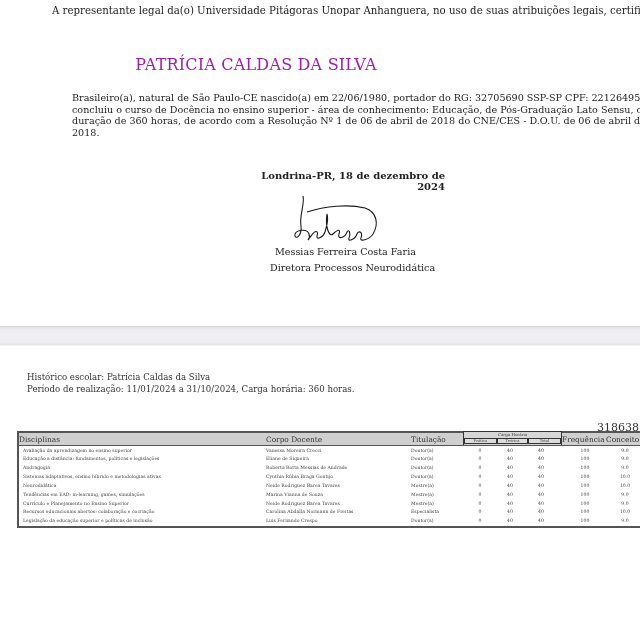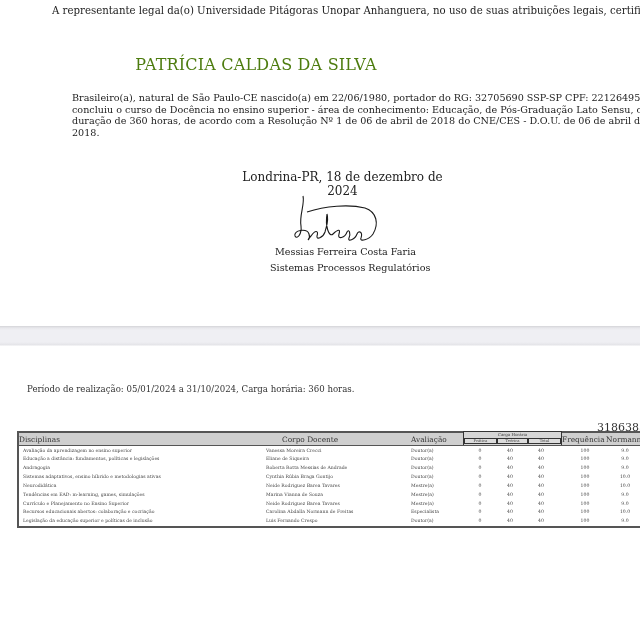--- a/index.html
+++ b/index.html
@@ -9,30 +9,30 @@
       font-family: "DejaVu Serif", serif; color: #222;
     }
     .page1 { position: absolute; left: 0; top: 0; width: 640px; height: 326px; background: #fff; }
     .intro {
       position: absolute; left: 0; width: 640px; top: 5px;
       text-align: center; font-size: 10.2px; color: #222; white-space: nowrap;
       padding-left: 52px; box-sizing: border-box;
     }
     .name {
       position: absolute; left: 0; width: 512px; top: 55px;
-      text-align: center; font-size: 16px; letter-spacing: 0.2px; color: #4d7c0f;
+      text-align: center; font-size: 16px; letter-spacing: 0.2px; color: #a21caf;
     }
     .body-text {
       position: absolute; left: 72px; width: 572px; top: 92px;
       font-size: 9.6px; line-height: 11.5px; color: #222; text-align: justify;
     }
     .body-text span { display: block; white-space: nowrap; }
     .place-date {
       position: absolute; left: 240px; width: 205px; top: 170px;
-      text-align: center; font-size: 12px; color: #222;
+      text-align: right; font-size: 10px; color: #222; font-weight: bold;
     }
     .signature { position: absolute; left: 285px; top: 190px; width: 100px; height: 55px; }
     .signer-name { position: absolute; left: 275px; top: 246px; font-size: 9.6px; color: #222; }
     .signer-role { position: absolute; left: 270px; top: 262px; font-size: 9.6px; color: #222; }
 
     .sep {
       position: absolute; left: 0; top: 326px; width: 640px; height: 20px;
       background: linear-gradient(#d4d4d8 0, #e8e8ec 2px, #efeff3 4px, #efeff3 16px, #e4e4e8 19px, #ffffff 20px);
     }
     .page2 { position: absolute; left: 0; top: 346px; width: 640px; height: 294px; background: #fff; }
@@ -71,42 +71,43 @@
     <span>Brasileiro(a), natural de São Paulo-CE nascido(a) em 22/06/1980, portador do RG: 32705690 SSP-SP CPF: 22126495841</span>
     <span>concluiu o curso de Docência no ensino superior - área de conhecimento: Educação, de Pós-Graduação Lato Sensu, com</span>
     <span>duração de 360 horas, de acordo com a Resolução Nº 1 de 06 de abril de 2018 do CNE/CES - D.O.U. de 06 de abril de</span>
     <span>2018.</span>
   </div>
   <div class="place-date">Londrina-PR, 18 de dezembro de 2024</div>
   <svg class="signature" viewBox="0 0 100 55">
     <path d="M18 6 C 20 14, 14 26, 16 36 C 17 44, 12 50, 10 46 C 8 40, 22 38, 24 44 C 26 50, 20 52, 26 46 C 30 40, 34 40, 32 46 C 31 50, 38 48, 40 42 C 42 34, 44 30, 42 24 C 40 36, 44 48, 48 44 C 52 40, 56 38, 54 44 C 52 50, 60 48, 62 42 C 64 38, 66 44, 64 48 C 62 52, 70 50, 72 44 C 74 40, 78 42, 76 48 C 74 52, 84 50, 88 44 C 94 34, 92 22, 80 18 C 64 14, 40 16, 22 22" fill="none" stroke="#1a1a1a" stroke-width="1.1"></path>
   </svg>
   <div class="signer-name">Messias Ferreira Costa Faria</div>
-  <div class="signer-role">Sistemas Processos Regulatórios</div>
+  <div class="signer-role">Diretora Processos Neurodidática</div>
 </div>
 
 <div class="sep"></div>
 
 <div class="page2">
-  <div class="hist-period">Período de realização: 05/01/2024 a 31/10/2024, Carga horária: 360 horas.</div>
+  <div class="hist-title">Histórico escolar: Patrícia Caldas da Silva</div>
+  <div class="hist-period">Período de realização: 11/01/2024 a 31/10/2024, Carga horária: 360 horas.</div>
   <div class="doc-num">3186385</div>
 
   <div class="grid">
     <div class="ghead">
       <span class="h" style="left:0">Disciplinas</span>
-      <span class="h" style="left:263px">Corpo Docente</span>
-      <span class="h" style="left:392px">Avaliação</span>
+      <span class="h" style="left:247px">Corpo Docente</span>
+      <span class="h" style="left:392px">Titulação</span>
       <div class="ch-box">
         <div class="ch-title">Carga Horária</div>
         <div class="ch-sub" style="left:0;width:33px">Prática</div>
         <div class="ch-sub" style="left:33px;width:31px">Teórica</div>
         <div class="ch-sub" style="left:64px;width:33px">Total</div>
       </div>
       <span class="h" style="left:543px">Frequência</span>
-      <span class="h" style="left:587px">Normann</span>
+      <span class="h" style="left:587px">Conceito</span>
     </div>
 
     <div class="grow">
       <span class="c" style="left:4px">Avaliação da aprendizagem no ensino superior</span>
       <span class="c" style="left:247px">Vanessa Moreira Crecci</span>
       <span class="c" style="left:392px">Doutor(a)</span>
       <span class="c num" style="left:446px">0</span>
       <span class="c num" style="left:476px">40</span>
       <span class="c num" style="left:507px">40</span>
       <span class="c num" style="left:551px">100</span>

